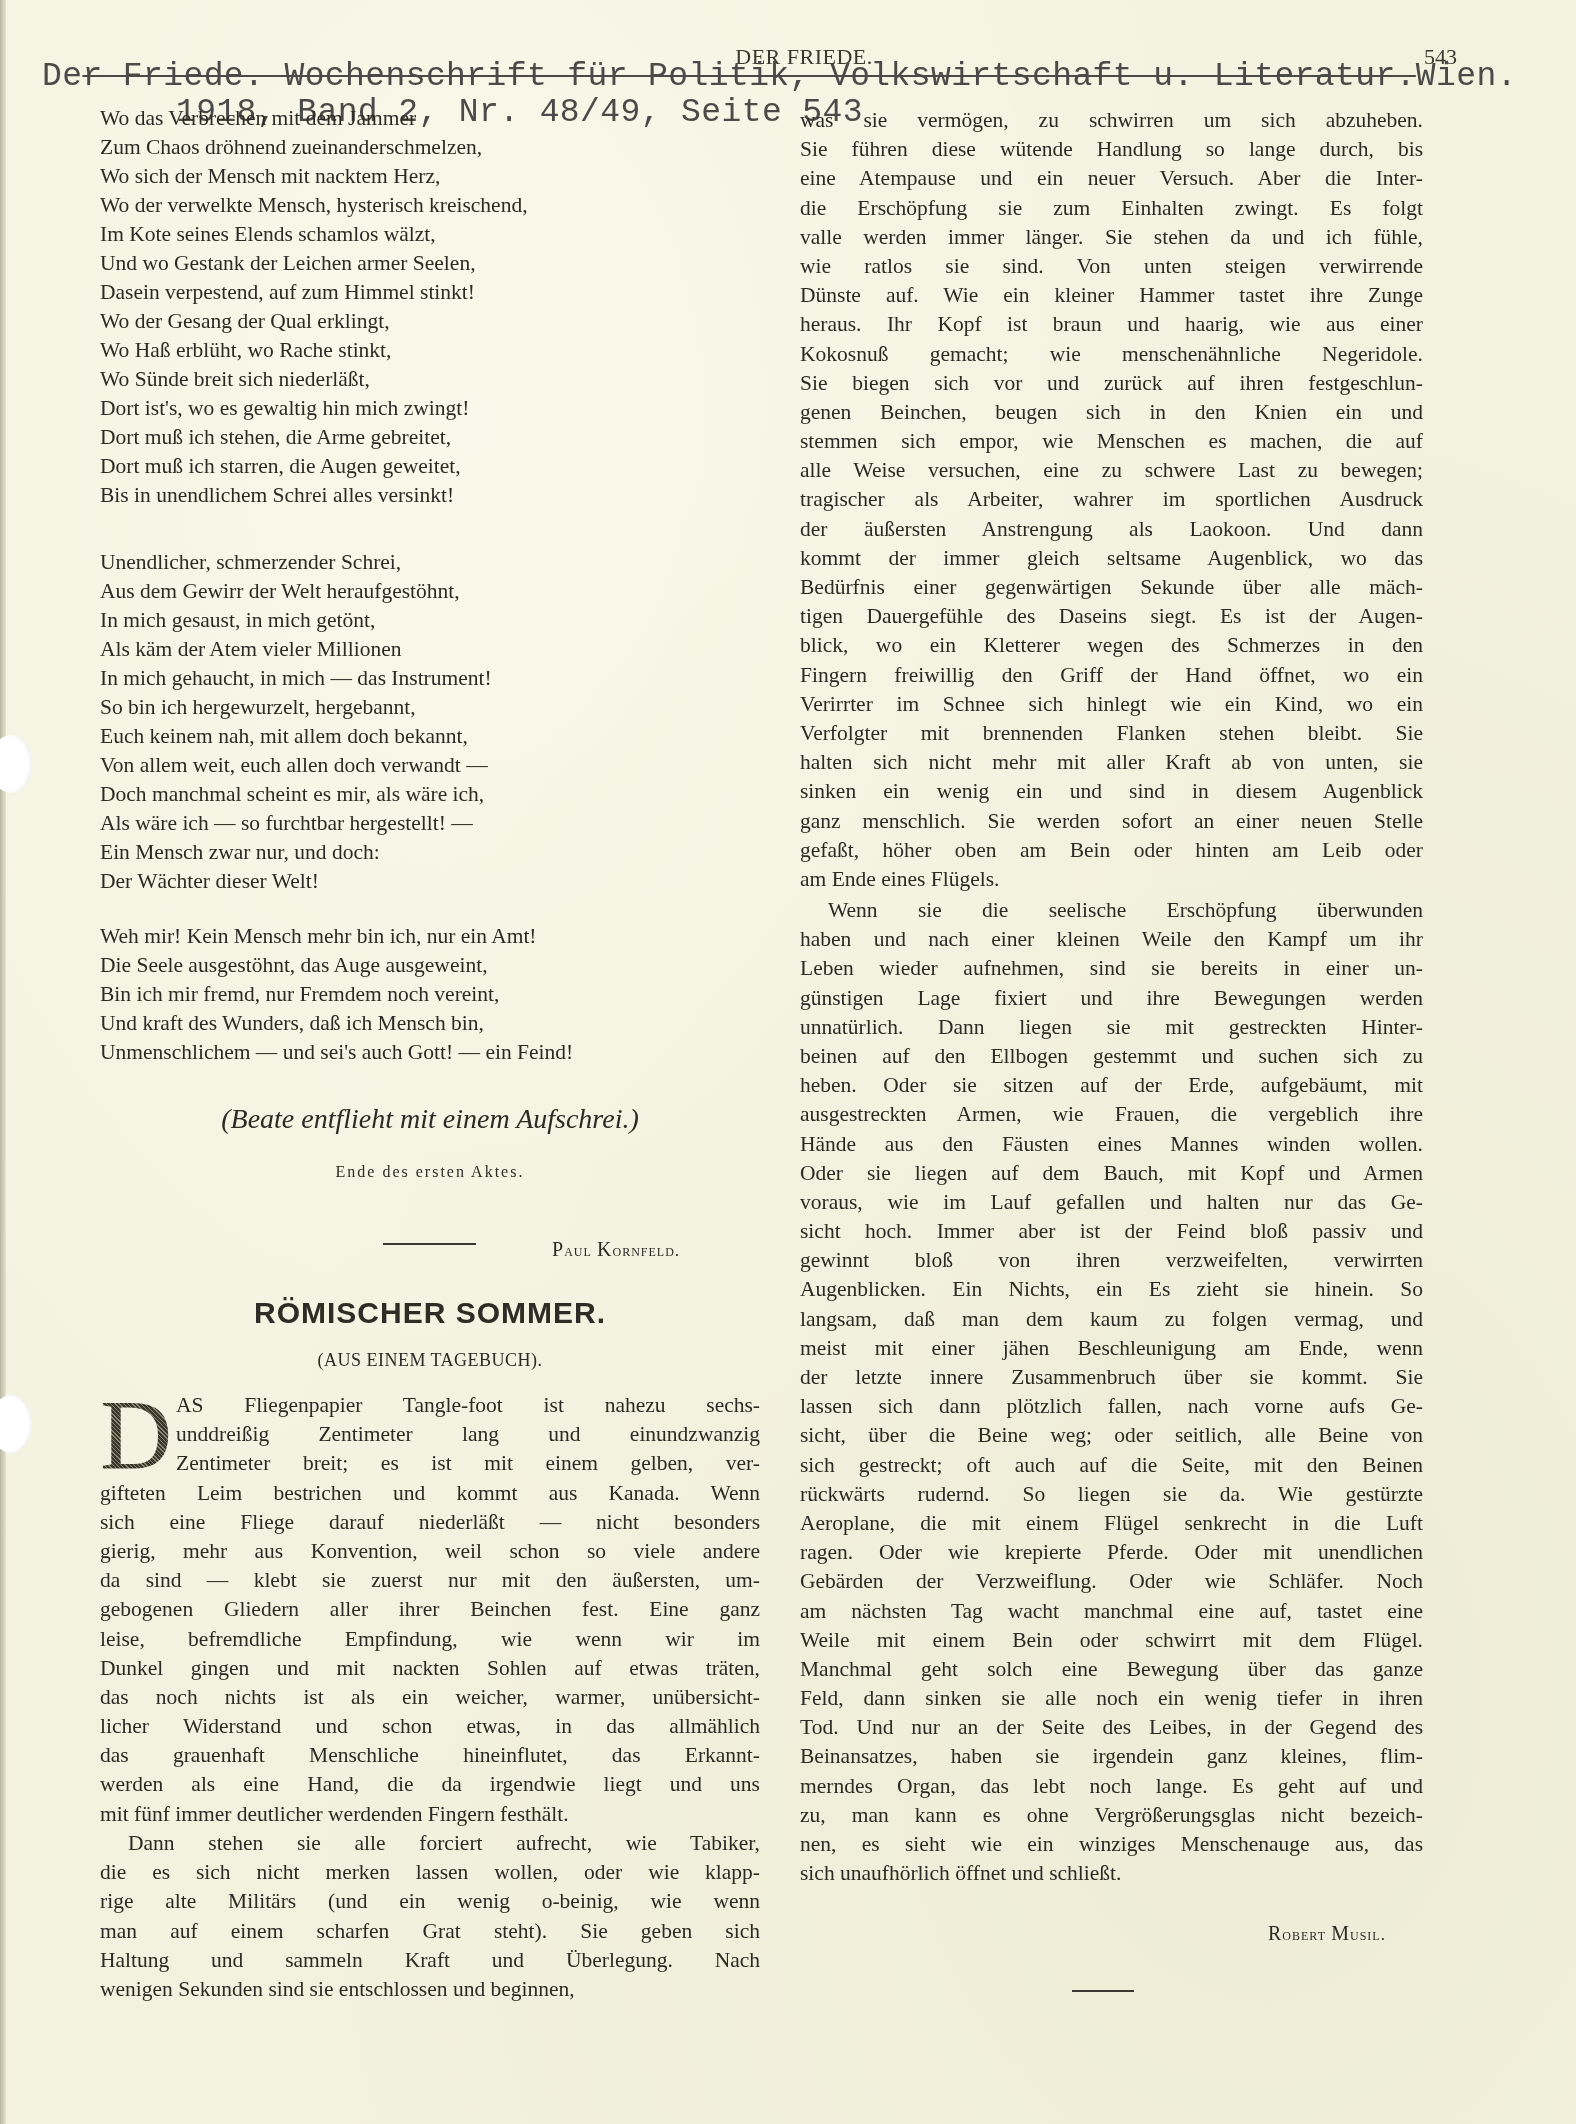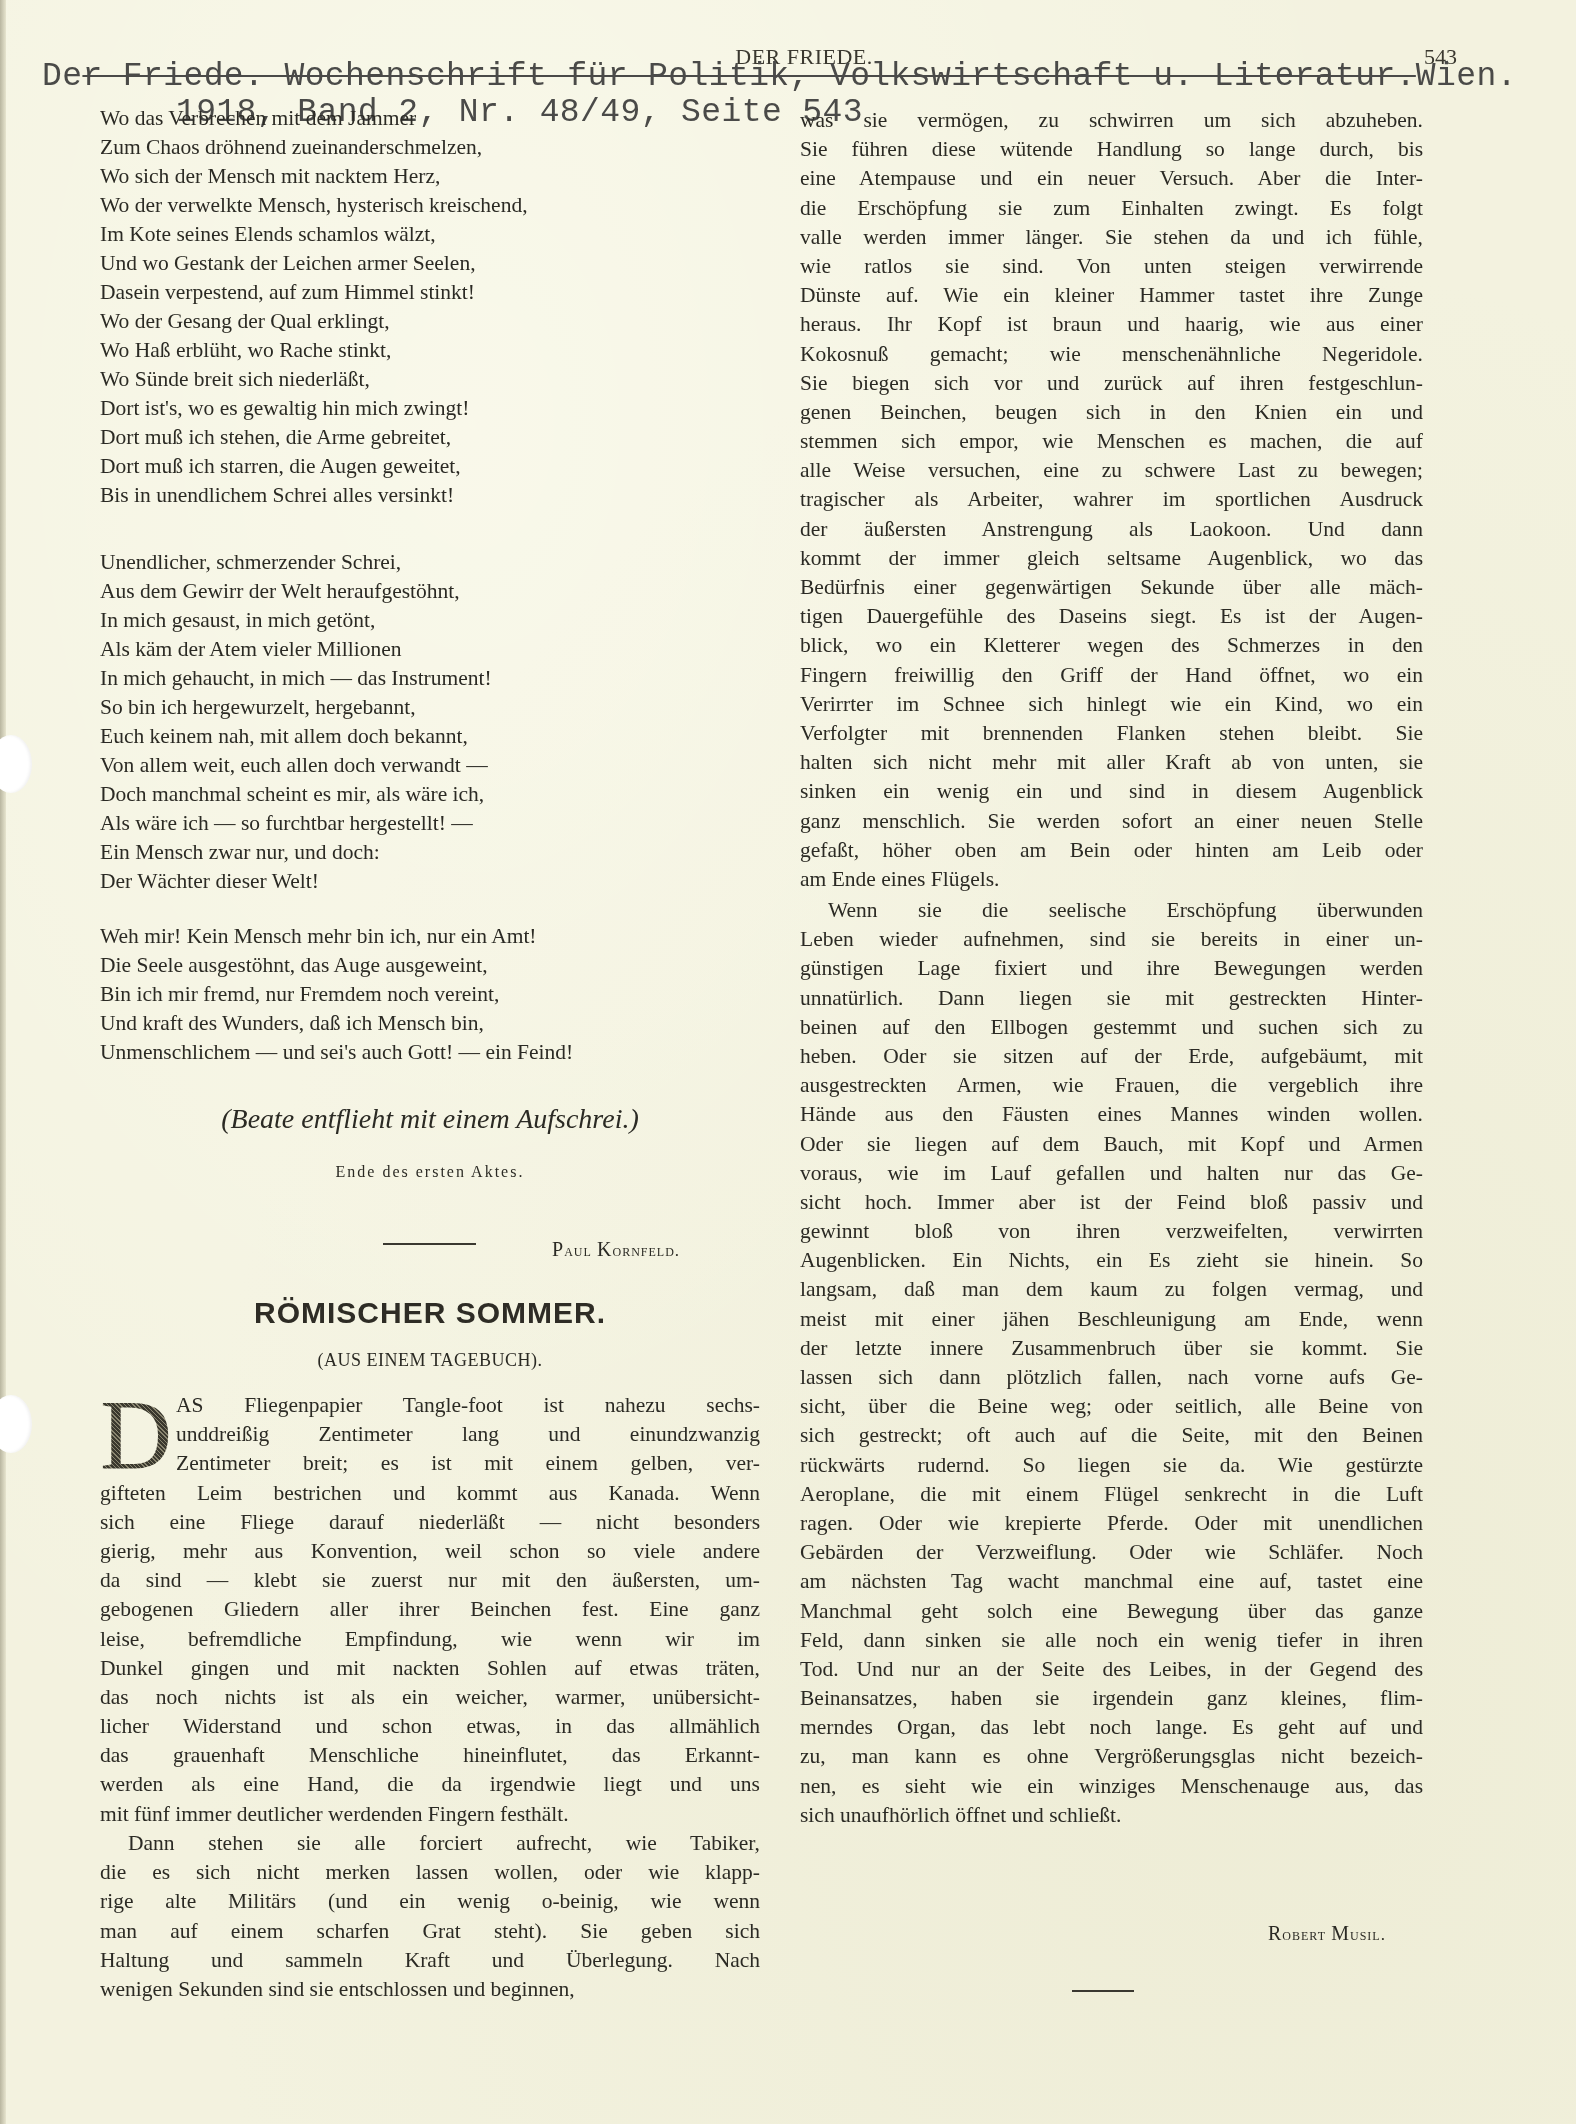--- a/index.html
+++ b/index.html
@@ -200,20 +200,21 @@
         <span class="line">Verirrter im Schnee sich hinlegt wie ein Kind, wo ein</span>
         <span class="line">Verfolgter mit brennenden Flanken stehen bleibt. Sie</span>
         <span class="line">halten sich nicht mehr mit aller Kraft ab von unten, sie</span>
         <span class="line">sinken ein wenig ein und sind in diesem Augenblick</span>
         <span class="line">ganz menschlich. Sie werden sofort an einer neuen Stelle</span>
         <span class="line">gefaßt, höher oben am Bein oder hinten am Leib oder</span>
         <span class="line last">am Ende eines Flügels.</span>
       </div>
     <div class="prose" style="top:896px; left:0; width:623px" id="para4">
         <span class="line" style="padding-left: 28px;">Wenn sie die seelische Erschöpfung überwunden</span>
+        <span class="line">haben und nach einer kleinen Weile den Kampf um ihr</span>
         <span class="line">Leben wieder aufnehmen, sind sie bereits in einer un-</span>
         <span class="line">günstigen Lage fixiert und ihre Bewegungen werden</span>
         <span class="line">unnatürlich. Dann liegen sie mit gestreckten Hinter-</span>
         <span class="line">beinen auf den Ellbogen gestemmt und suchen sich zu</span>
         <span class="line">heben. Oder sie sitzen auf der Erde, aufgebäumt, mit</span>
         <span class="line">ausgestreckten Armen, wie Frauen, die vergeblich ihre</span>
         <span class="line">Hände aus den Fäusten eines Mannes winden wollen.</span>
         <span class="line">Oder sie liegen auf dem Bauch, mit Kopf und Armen</span>
         <span class="line">voraus, wie im Lauf gefallen und halten nur das Ge-</span>
         <span class="line">sicht hoch. Immer aber ist der Feind bloß passiv und</span>
@@ -223,20 +224,21 @@
         <span class="line">meist mit einer jähen Beschleunigung am Ende, wenn</span>
         <span class="line">der letzte innere Zusammenbruch über sie kommt. Sie</span>
         <span class="line">lassen sich dann plötzlich fallen, nach vorne aufs Ge-</span>
         <span class="line">sicht, über die Beine weg; oder seitlich, alle Beine von</span>
         <span class="line">sich gestreckt; oft auch auf die Seite, mit den Beinen</span>
         <span class="line">rückwärts rudernd. So liegen sie da. Wie gestürzte</span>
         <span class="line">Aeroplane, die mit einem Flügel senkrecht in die Luft</span>
         <span class="line">ragen. Oder wie krepierte Pferde. Oder mit unendlichen</span>
         <span class="line">Gebärden der Verzweiflung. Oder wie Schläfer. Noch</span>
         <span class="line">am nächsten Tag wacht manchmal eine auf, tastet eine</span>
+        <span class="line">Weile mit einem Bein oder schwirrt mit dem Flügel.</span>
         <span class="line">Manchmal geht solch eine Bewegung über das ganze</span>
         <span class="line">Feld, dann sinken sie alle noch ein wenig tiefer in ihren</span>
         <span class="line">Tod. Und nur an der Seite des Leibes, in der Gegend des</span>
         <span class="line">Beinansatzes, haben sie irgendein ganz kleines, flim-</span>
         <span class="line">merndes Organ, das lebt noch lange. Es geht auf und</span>
         <span class="line">zu, man kann es ohne Vergrößerungsglas nicht bezeich-</span>
         <span class="line">nen, es sieht wie ein winziges Menschenauge aus, das</span>
         <span class="line last">sich unaufhörlich öffnet und schließt.</span>
       </div>
     <div class="author" style="top:1922px; left:468px"><span class="cap">R</span><span>obert</span> <span class="cap">M</span><span>usil.</span></div>

